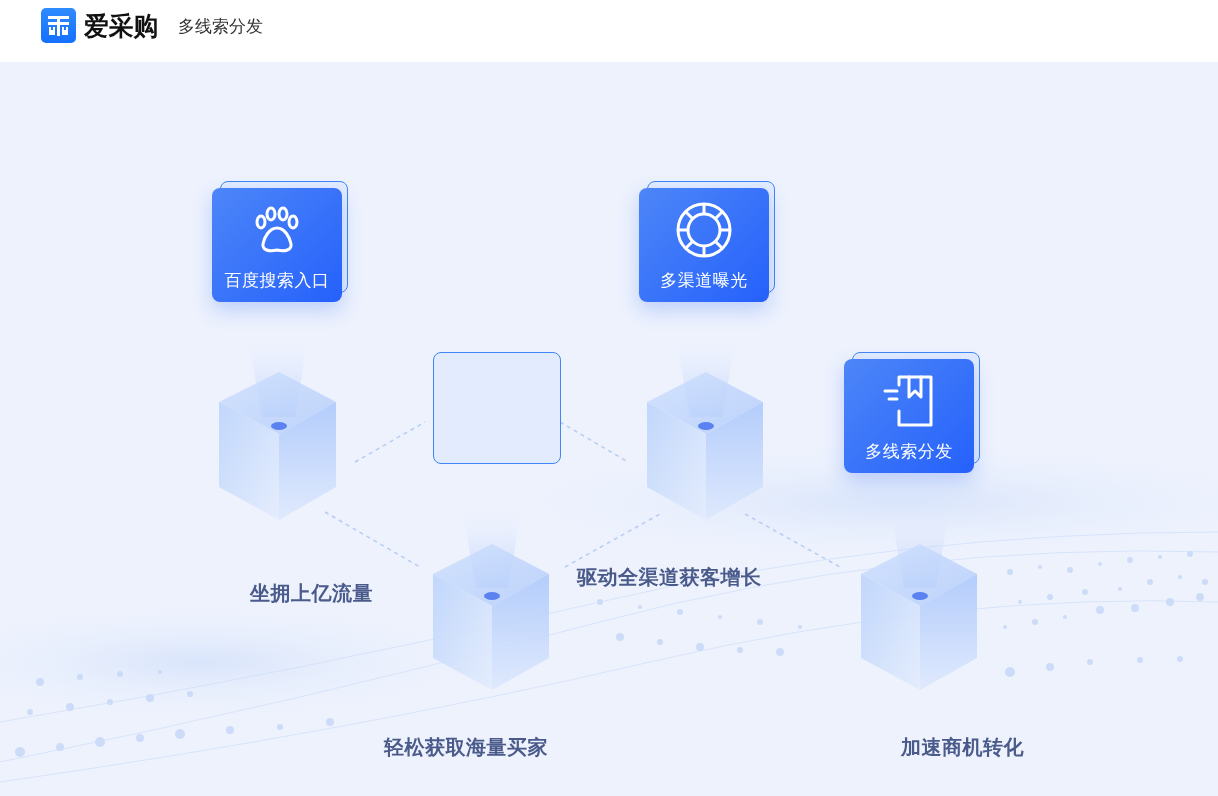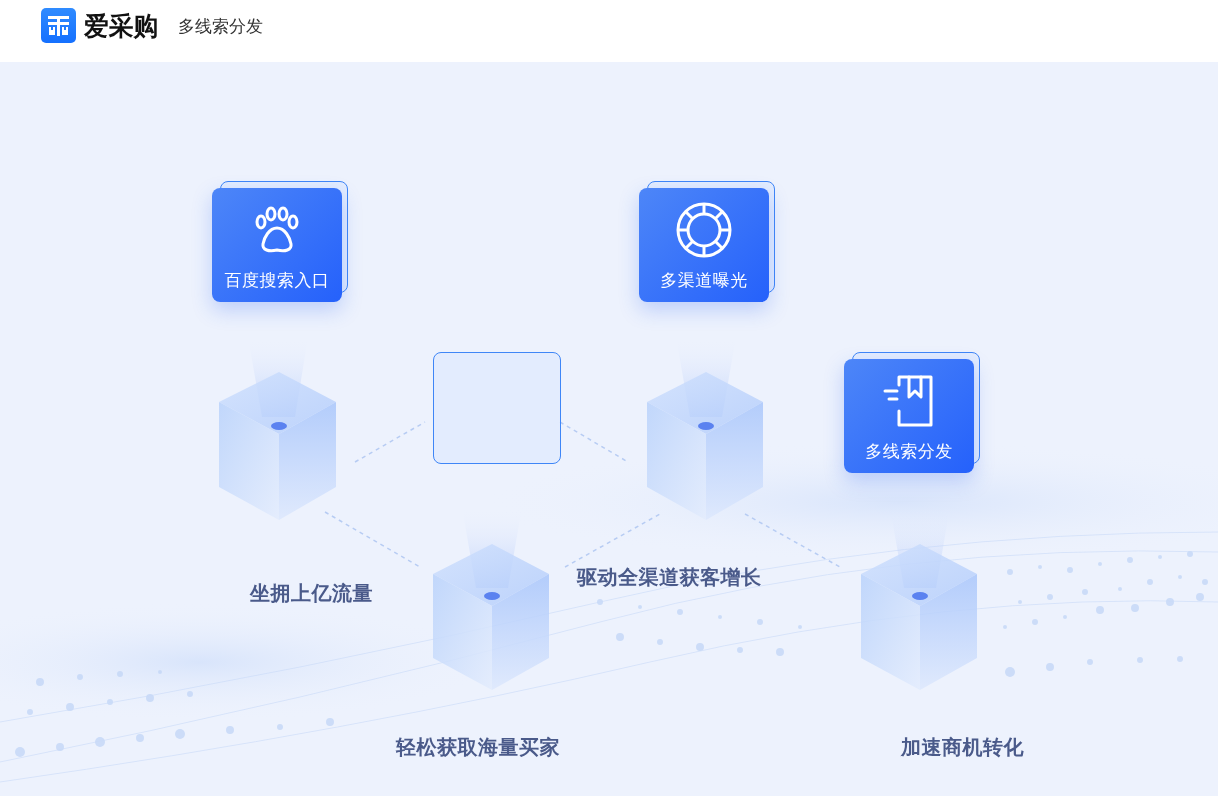--- a/index.html
+++ b/index.html
@@ -221,15 +221,15 @@
         <path d="M30 6 L30 26 L36 20 L42 26 L42 6"></path>
         <line x1="6" y1="20" x2="18" y2="20"></line>
         <line x1="10" y1="28" x2="18" y2="28"></line>
       </svg>
       <div class="card-label">多线索分发</div>
     </div>
   </div>
 
   <div class="label" style="left:212px; top:518px;margin-left:38px;">坐拥上亿流量</div>
   <div class="label" style="left:577px; top:502px;">驱动全渠道获客增长</div>
-  <div class="label" style="left:396px; top:672px;text-align:center;">轻松获取海量买家</div>
+  <div class="label" style="left:384px; top:672px;text-align:center;">轻松获取海量买家</div>
   <div class="label" style="left:901px; top:672px;">加速商机转化</div>
 </div>
 
 </body></html>

